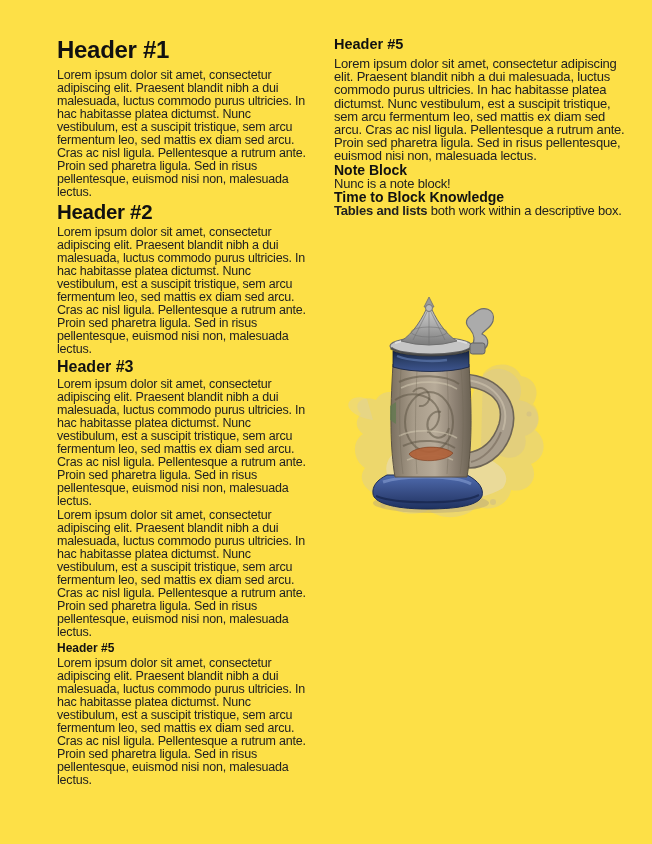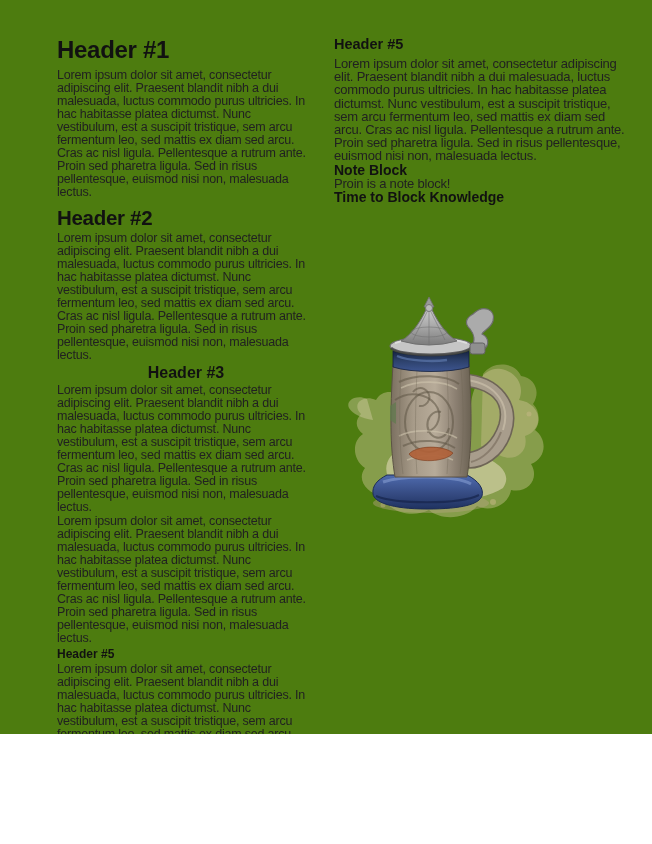--- a/index.html
+++ b/index.html
@@ -1,25 +1,25 @@
 <!DOCTYPE html>
 <html><head>
 <meta charset="utf-8">
 <style>
   html,body{margin:0;padding:0;background:#ffffff;}
-  .page{position:relative;width:652px;height:734px;background:#4d7c0f;overflow:hidden;
+  .page{position:relative;width:652px;height:844px;background:#fde047;overflow:hidden;
         font-family:"Liberation Sans","DejaVu Sans",sans-serif;color:#212121;}
   .col{position:absolute;top:37px;}
   .col-left{left:57px;width:258px;}
   .col-right{left:334px;width:292px;}
   p.body{font-size:12.5px;line-height:13px;margin:0 0 1px 0;letter-spacing:-0.2px;color:#212121;}
   .col-right p.body{font-size:13px;line-height:13.2px;}
   .h1{font-size:24px;line-height:26px;font-weight:700;margin:0 0 6px 0;color:#111;letter-spacing:-0.3px;}
-  .h2{font-size:20.5px;line-height:21px;font-weight:700;margin:8px 0 4px 0;color:#111;letter-spacing:-0.3px;}
-  .h3{font-size:16px;line-height:17px;font-weight:700;margin:2px 0 3px 0;color:#111;text-align:center;}
+  .h2{font-size:20.5px;line-height:21px;font-weight:700;margin:2px 0 4px 0;color:#111;letter-spacing:-0.3px;}
+  .h3{font-size:16px;line-height:17px;font-weight:700;margin:2px 0 3px 0;color:#111;}
   .h4{font-size:14px;line-height:15px;font-weight:700;margin:3px 0 2px 0;color:#111;}
   .h5{font-size:12px;line-height:13px;font-weight:700;margin:3px 0 2px 0;color:#111;}
   .h5-lg{font-size:14.5px;line-height:15px;font-weight:700;margin:0 0 5px 0;color:#111;}
   .note-label{font-size:14px;line-height:13.2px;font-weight:700;margin:1px 0 0 0;color:#111;}
   .inline-b{font-weight:700;}
   .rest{white-space:pre-wrap;}
   .stein-wrap{position:absolute;left:343px;top:296px;width:216px;height:230px;}
 </style>
 </head>
 <body>
@@ -35,22 +35,23 @@
     <p class="body">Lorem ipsum dolor sit amet, consectetur adipiscing elit. Praesent blandit nibh a dui malesuada, luctus commodo purus ultricies. In hac habitasse platea dictumst. Nunc vestibulum, est a suscipit tristique, sem arcu fermentum leo, sed mattis ex diam sed arcu. Cras ac nisl ligula. Pellentesque a rutrum ante. Proin sed pharetra ligula. Sed in risus pellentesque, euismod nisi non, malesuada lectus.</p>
     <p class="body">Lorem ipsum dolor sit amet, consectetur adipiscing elit. Praesent blandit nibh a dui malesuada, luctus commodo purus ultricies. In hac habitasse platea dictumst. Nunc vestibulum, est a suscipit tristique, sem arcu fermentum leo, sed mattis ex diam sed arcu. Cras ac nisl ligula. Pellentesque a rutrum ante. Proin sed pharetra ligula. Sed in risus pellentesque, euismod nisi non, malesuada lectus.</p>
     <div class="h5">Header #5</div>
     <p class="body">Lorem ipsum dolor sit amet, consectetur adipiscing elit. Praesent blandit nibh a dui malesuada, luctus commodo purus ultricies. In hac habitasse platea dictumst. Nunc vestibulum, est a suscipit tristique, sem arcu fermentum leo, sed mattis ex diam sed arcu. Cras ac nisl ligula. Pellentesque a rutrum ante. Proin sed pharetra ligula. Sed in risus pellentesque, euismod nisi non, malesuada lectus.</p>
   </div>
 
   <div class="col col-right">
     <div class="h5-lg">Header #5</div>
     <p class="body">Lorem ipsum dolor sit amet, consectetur adipiscing elit. Praesent blandit nibh a dui malesuada, luctus commodo purus ultricies. In hac habitasse platea dictumst. Nunc vestibulum, est a suscipit tristique, sem arcu fermentum leo, sed mattis ex diam sed arcu. Cras ac nisl ligula. Pellentesque a rutrum ante. Proin sed pharetra ligula. Sed in risus pellentesque, euismod nisi non, malesuada lectus.</p>
     <div class="note-label">Note Block</div>
-    <p class="body">Proin is a note block!</p>
+    <p class="body">Nunc is a note block!</p>
     <div class="note-label">Time to Block Knowledge</div>
+    <p class="body"><span class="inline-b">Tables and lists</span><span class="rest"> both work within a descriptive box.</span></p>
   </div>
 
   <div class="stein-wrap">
     <svg width="216" height="230" viewBox="0 0 216 230" xmlns="http://www.w3.org/2000/svg">
       <defs>
         <linearGradient id="bodyG" x1="0" y1="0" x2="1" y2="0">
           <stop offset="0" stop-color="#7b7060"></stop>
           <stop offset="0.28" stop-color="#a79b89"></stop>
           <stop offset="0.55" stop-color="#b7ab99"></stop>
           <stop offset="0.8" stop-color="#8d8173"></stop>

